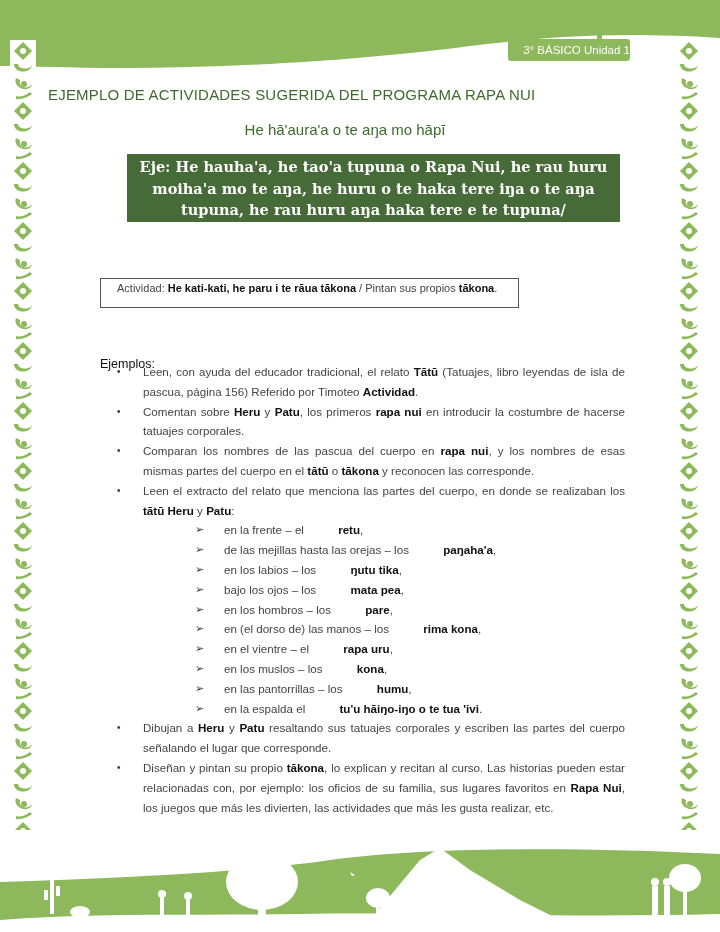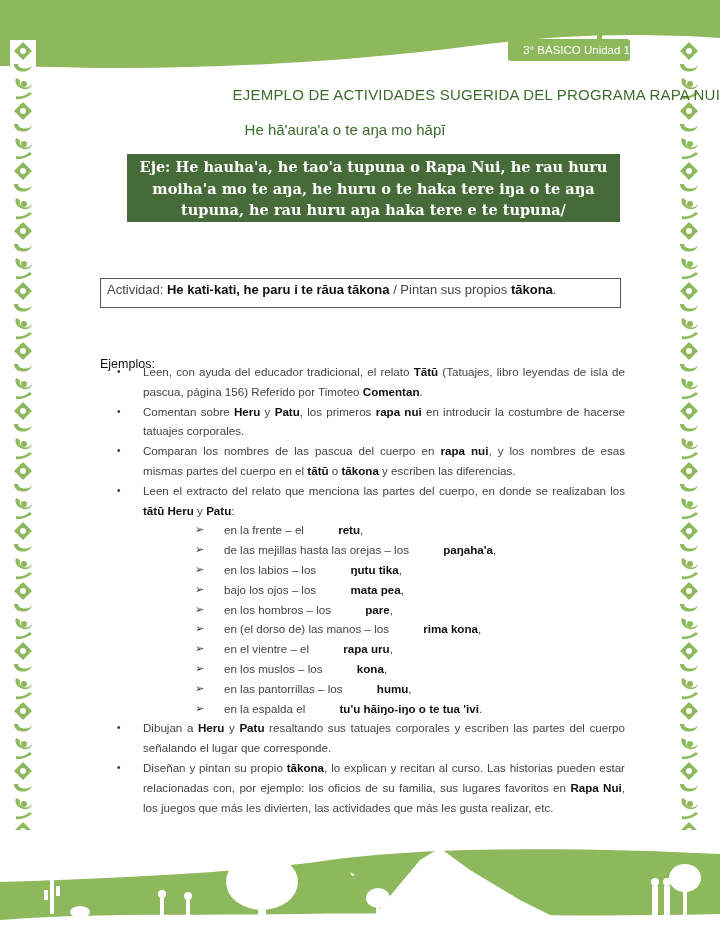--- a/index.html
+++ b/index.html
@@ -14,39 +14,39 @@
   .border-right { left: 676px; }
 
   .badge {
     position: absolute; left: 508px; top: 39px; width: 122px; height: 22px;
     background: #8db85b; color: #ffffff; border-radius: 3px;
     font-size: 11.5px; line-height: 22px; text-align: right;
   }
   .badge-stem { position: absolute; left: 597px; top: 30px; width: 5px; height: 10px; background: #8db85b; }
 
   .doc-title {
-    position: absolute; left: 0; top: 86px; width: 720px; text-align: right;
-    font-size: 15px; color: #3d6b2c; letter-spacing: 0.2px;
+    position: absolute; left: 0; top: 86px; width: 720px; text-align: left;
+    font-size: 15px; color: #3d6b2c; letter-spacing: 0.2px; padding-left: 48px;
   }
   .doc-subtitle {
     position: absolute; left: 0; top: 121px; width: 720px; text-align: center;
     font-size: 15px; color: #3d6b2c; padding-right: 30px;
   }
 
   .eje-box {
     position: absolute; left: 127px; top: 154px; width: 493px; height: 68px;
     background: #466b38; color: #ffffff;
     font-family: "DejaVu Serif", "Liberation Serif", serif; font-weight: bold;
     font-size: 14.5px; line-height: 21.5px; text-align: center; padding: 2px 10px;
   }
 
   .activity-box {
-    position: absolute; left: 100px; top: 278px; width: 521px; height: 30px;
-    border: 1px solid #555; padding: 3px 6px;
-    font-size: 13px; color: #444;
+    position: absolute; left: 100px; top: 278px; width: 419px; height: 30px;
+    border: 1px solid #555; padding: 3px 16px;
+    font-size: 11px; color: #444;
   }
   .activity-box b { color: #111; }
 
   .ejemplos {
     position: absolute; left: 100px; top: 357px; font-size: 12.5px; color: #111;
   }
 
   .list { position: absolute; left: 100px; top: 362px; width: 525px; font-size: 11.6px; line-height: 19.8px; color: #444; }
   .item { position: relative; padding-left: 43px; text-align: justify; }
   .item .dot { position: absolute; left: 17px; top: 0; color: #333; font-size: 10px; }
@@ -100,23 +100,23 @@
 
 <div class="eje-box">Eje: He hauha'a, he tao'a tupuna o Rapa Nui, he rau huru moiha'a mo te aŋa, he huru o te haka tere iŋa o te aŋa tupuna, he rau huru aŋa haka tere e te tupuna/ Patrimonio, Tecnologías, Ciencias y Artes Ancestrales.</div>
 
 <div class="activity-box">
   <span>Actividad: </span><b>He kati-kati, he paru i te rāua tākona</b><span> / Pintan sus propios </span><b>tākona</b><span>.</span>
 </div>
 
 <div class="ejemplos">Ejemplos:</div>
 
 <div class="list" id="examples-list">
-    <div class="item"><span class="dot">•</span><span>Leen, con ayuda del educador tradicional, el relato </span><b>Tātū</b><span> (Tatuajes, libro leyendas de isla de pascua, página 156) Referido por Timoteo </span><b>Comentan</b><span>.</span></div>
+    <div class="item"><span class="dot">•</span><span>Leen, con ayuda del educador tradicional, el relato </span><b>Tātū</b><span> (Tatuajes, libro leyendas de isla de pascua, página 156) Referido por Timoteo </span><b>Actividad</b><span>.</span></div>
     <div class="item"><span class="dot">•</span><span>Comentan sobre </span><b>Heru</b><span> y </span><b>Patu</b><span>, los primeros </span><b>rapa nui</b><span> en introducir la costumbre de hacerse tatuajes corporales.</span></div>
-    <div class="item"><span class="dot">•</span><span>Comparan los nombres de las pascua del cuerpo en </span><b>rapa nui</b><span>, y los nombres de esas mismas partes del cuerpo en el </span><b>tātū</b><span> o </span><b>tākona</b><span> y escriben las diferencias.</span></div>
+    <div class="item"><span class="dot">•</span><span>Comparan los nombres de las pascua del cuerpo en </span><b>rapa nui</b><span>, y los nombres de esas mismas partes del cuerpo en el </span><b>tātū</b><span> o </span><b>tākona</b><span> y reconocen las corresponde.</span></div>
     <div class="item"><span class="dot">•</span><span>Leen el extracto del relato que menciona las partes del cuerpo, en donde se realizaban los </span><b>tātū Heru</b><span> y </span><b>Patu</b><span>:</span></div>
     <div class="sublist">
       <div class="subitem"><span class="arrow">➢</span><span>en la frente – el </span><b>retu</b><span>,</span></div>
       <div class="subitem"><span class="arrow">➢</span><span>de las mejillas hasta las orejas – los </span><b>paŋaha'a</b><span>,</span></div>
       <div class="subitem"><span class="arrow">➢</span><span>en los labios – los </span><b>ŋutu tika</b><span>,</span></div>
       <div class="subitem"><span class="arrow">➢</span><span>bajo los ojos – los </span><b>mata pea</b><span>,</span></div>
       <div class="subitem"><span class="arrow">➢</span><span>en los hombros – los </span><b>pare</b><span>,</span></div>
       <div class="subitem"><span class="arrow">➢</span><span>en (el dorso de) las manos – los </span><b>rima kona</b><span>,</span></div>
       <div class="subitem"><span class="arrow">➢</span><span>en el vientre – el </span><b>rapa uru</b><span>,</span></div>
       <div class="subitem"><span class="arrow">➢</span><span>en los muslos – los </span><b>kona</b><span>,</span></div>

